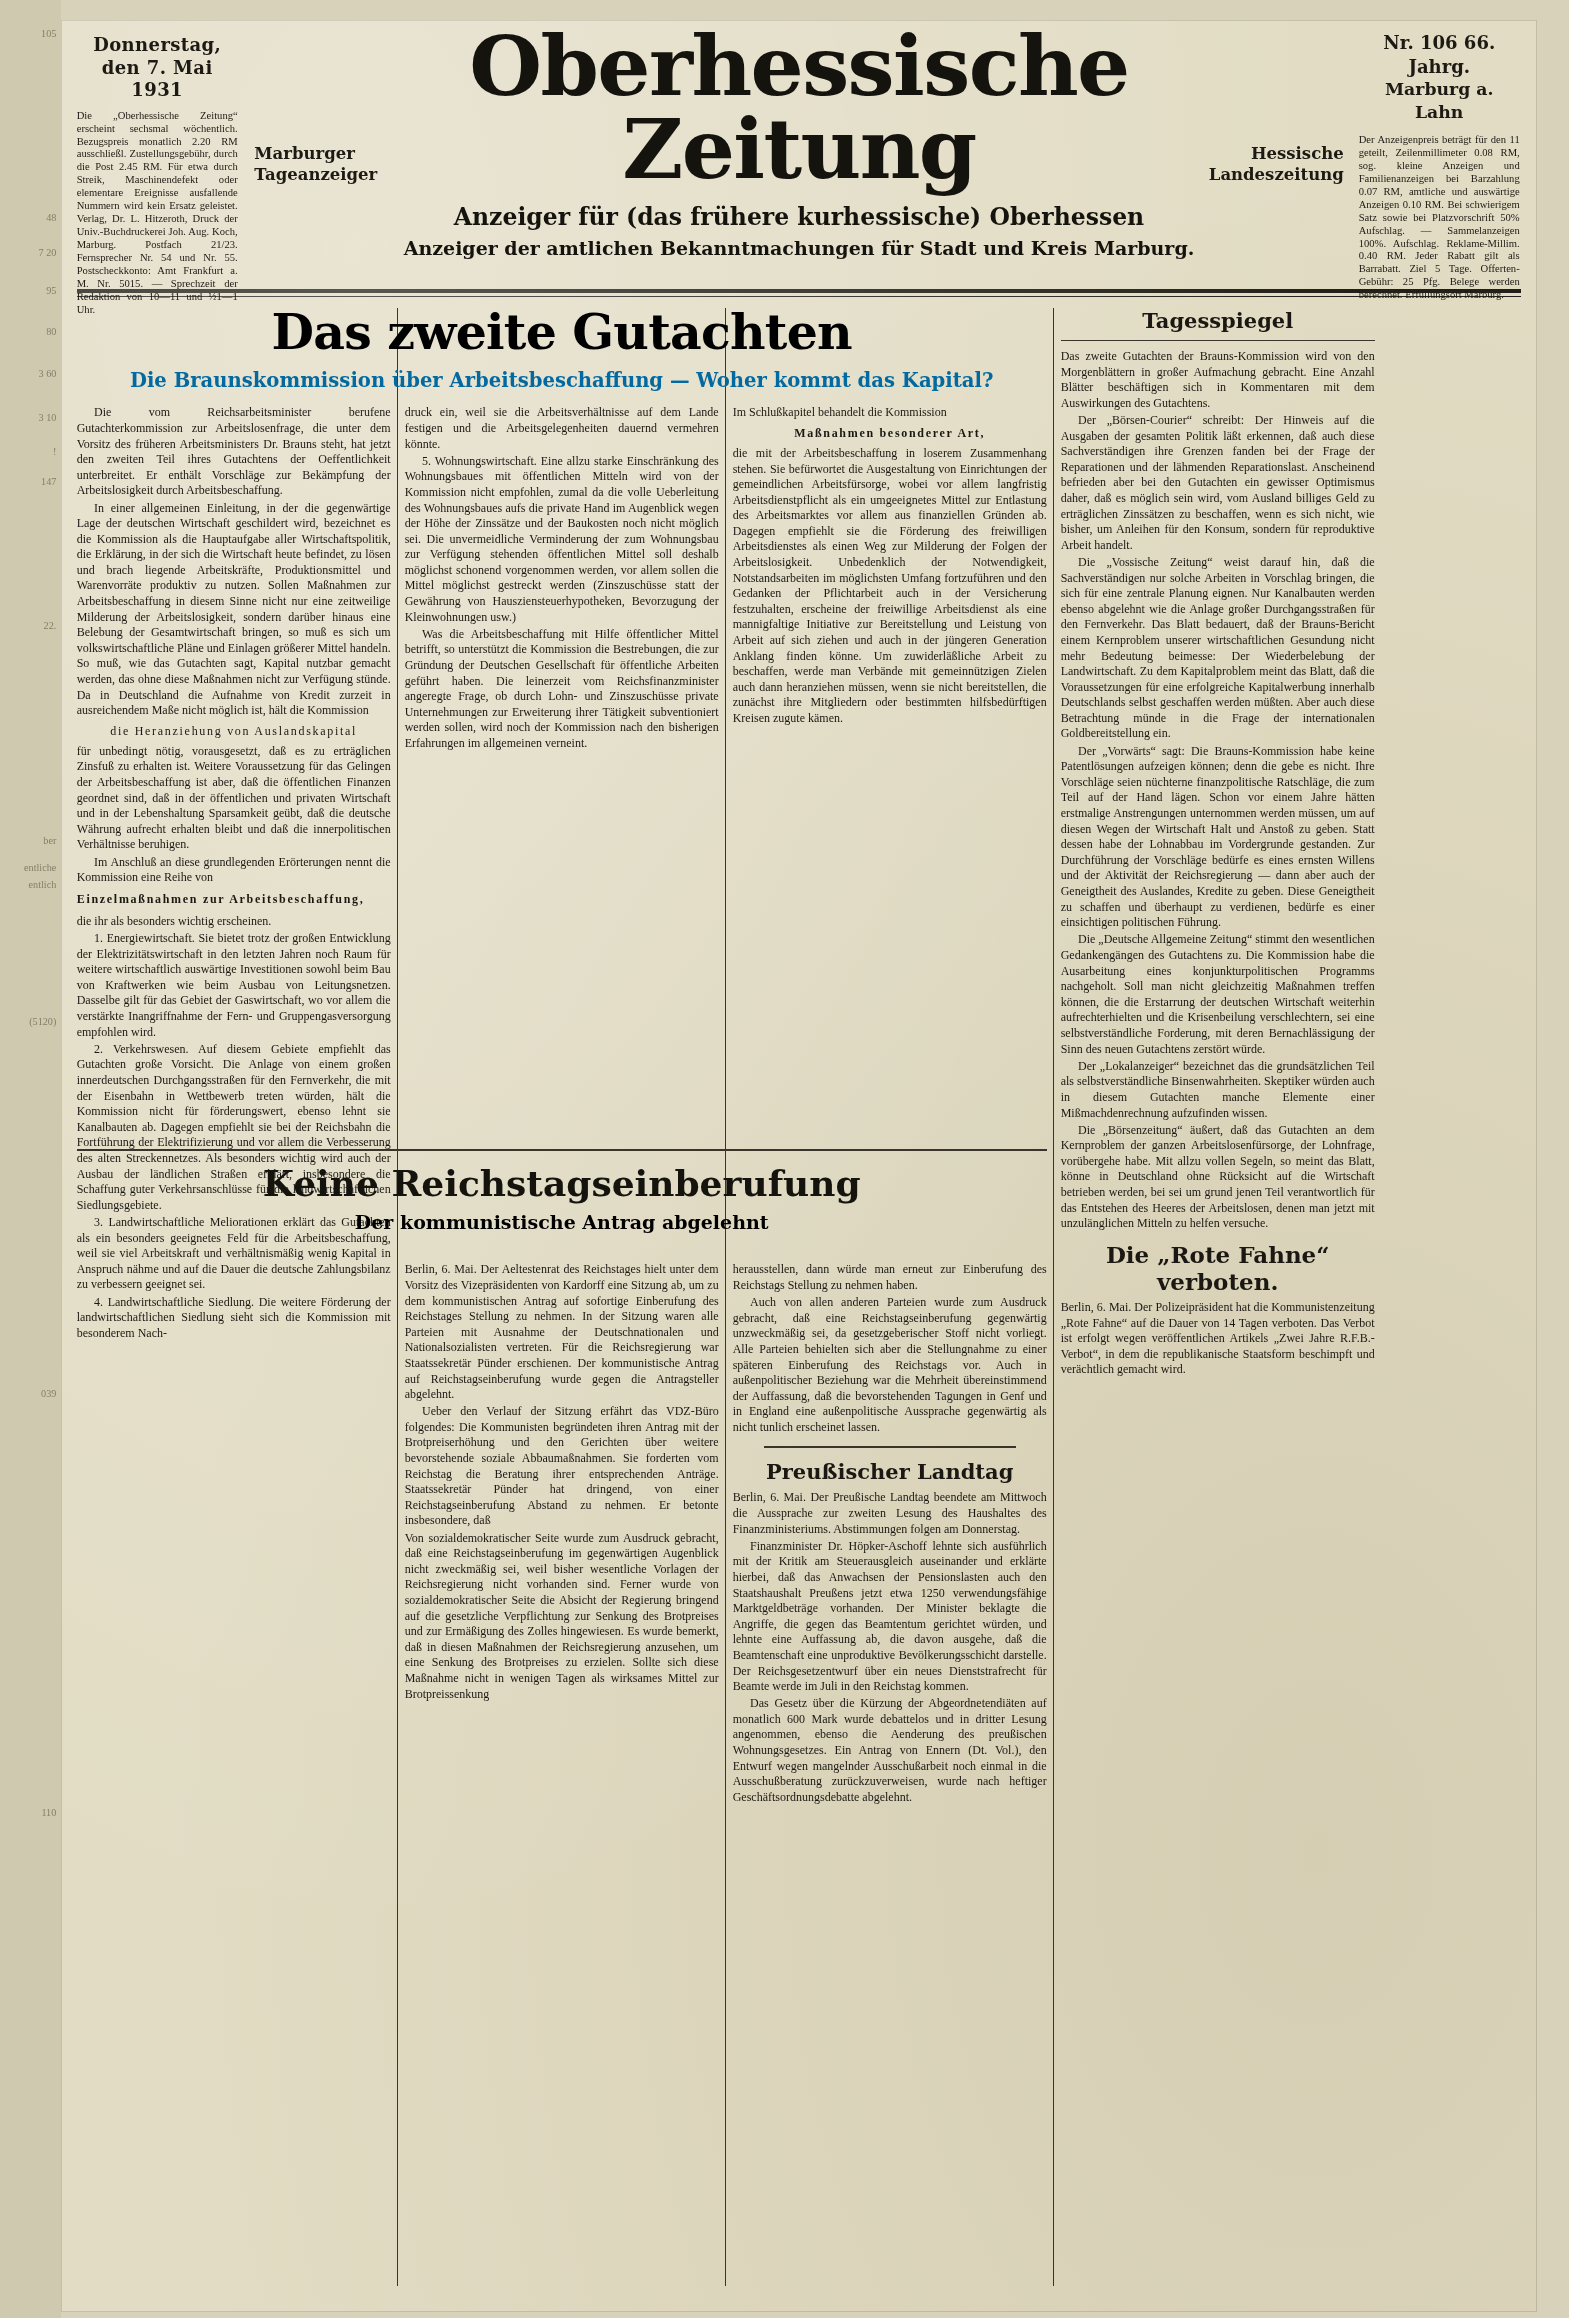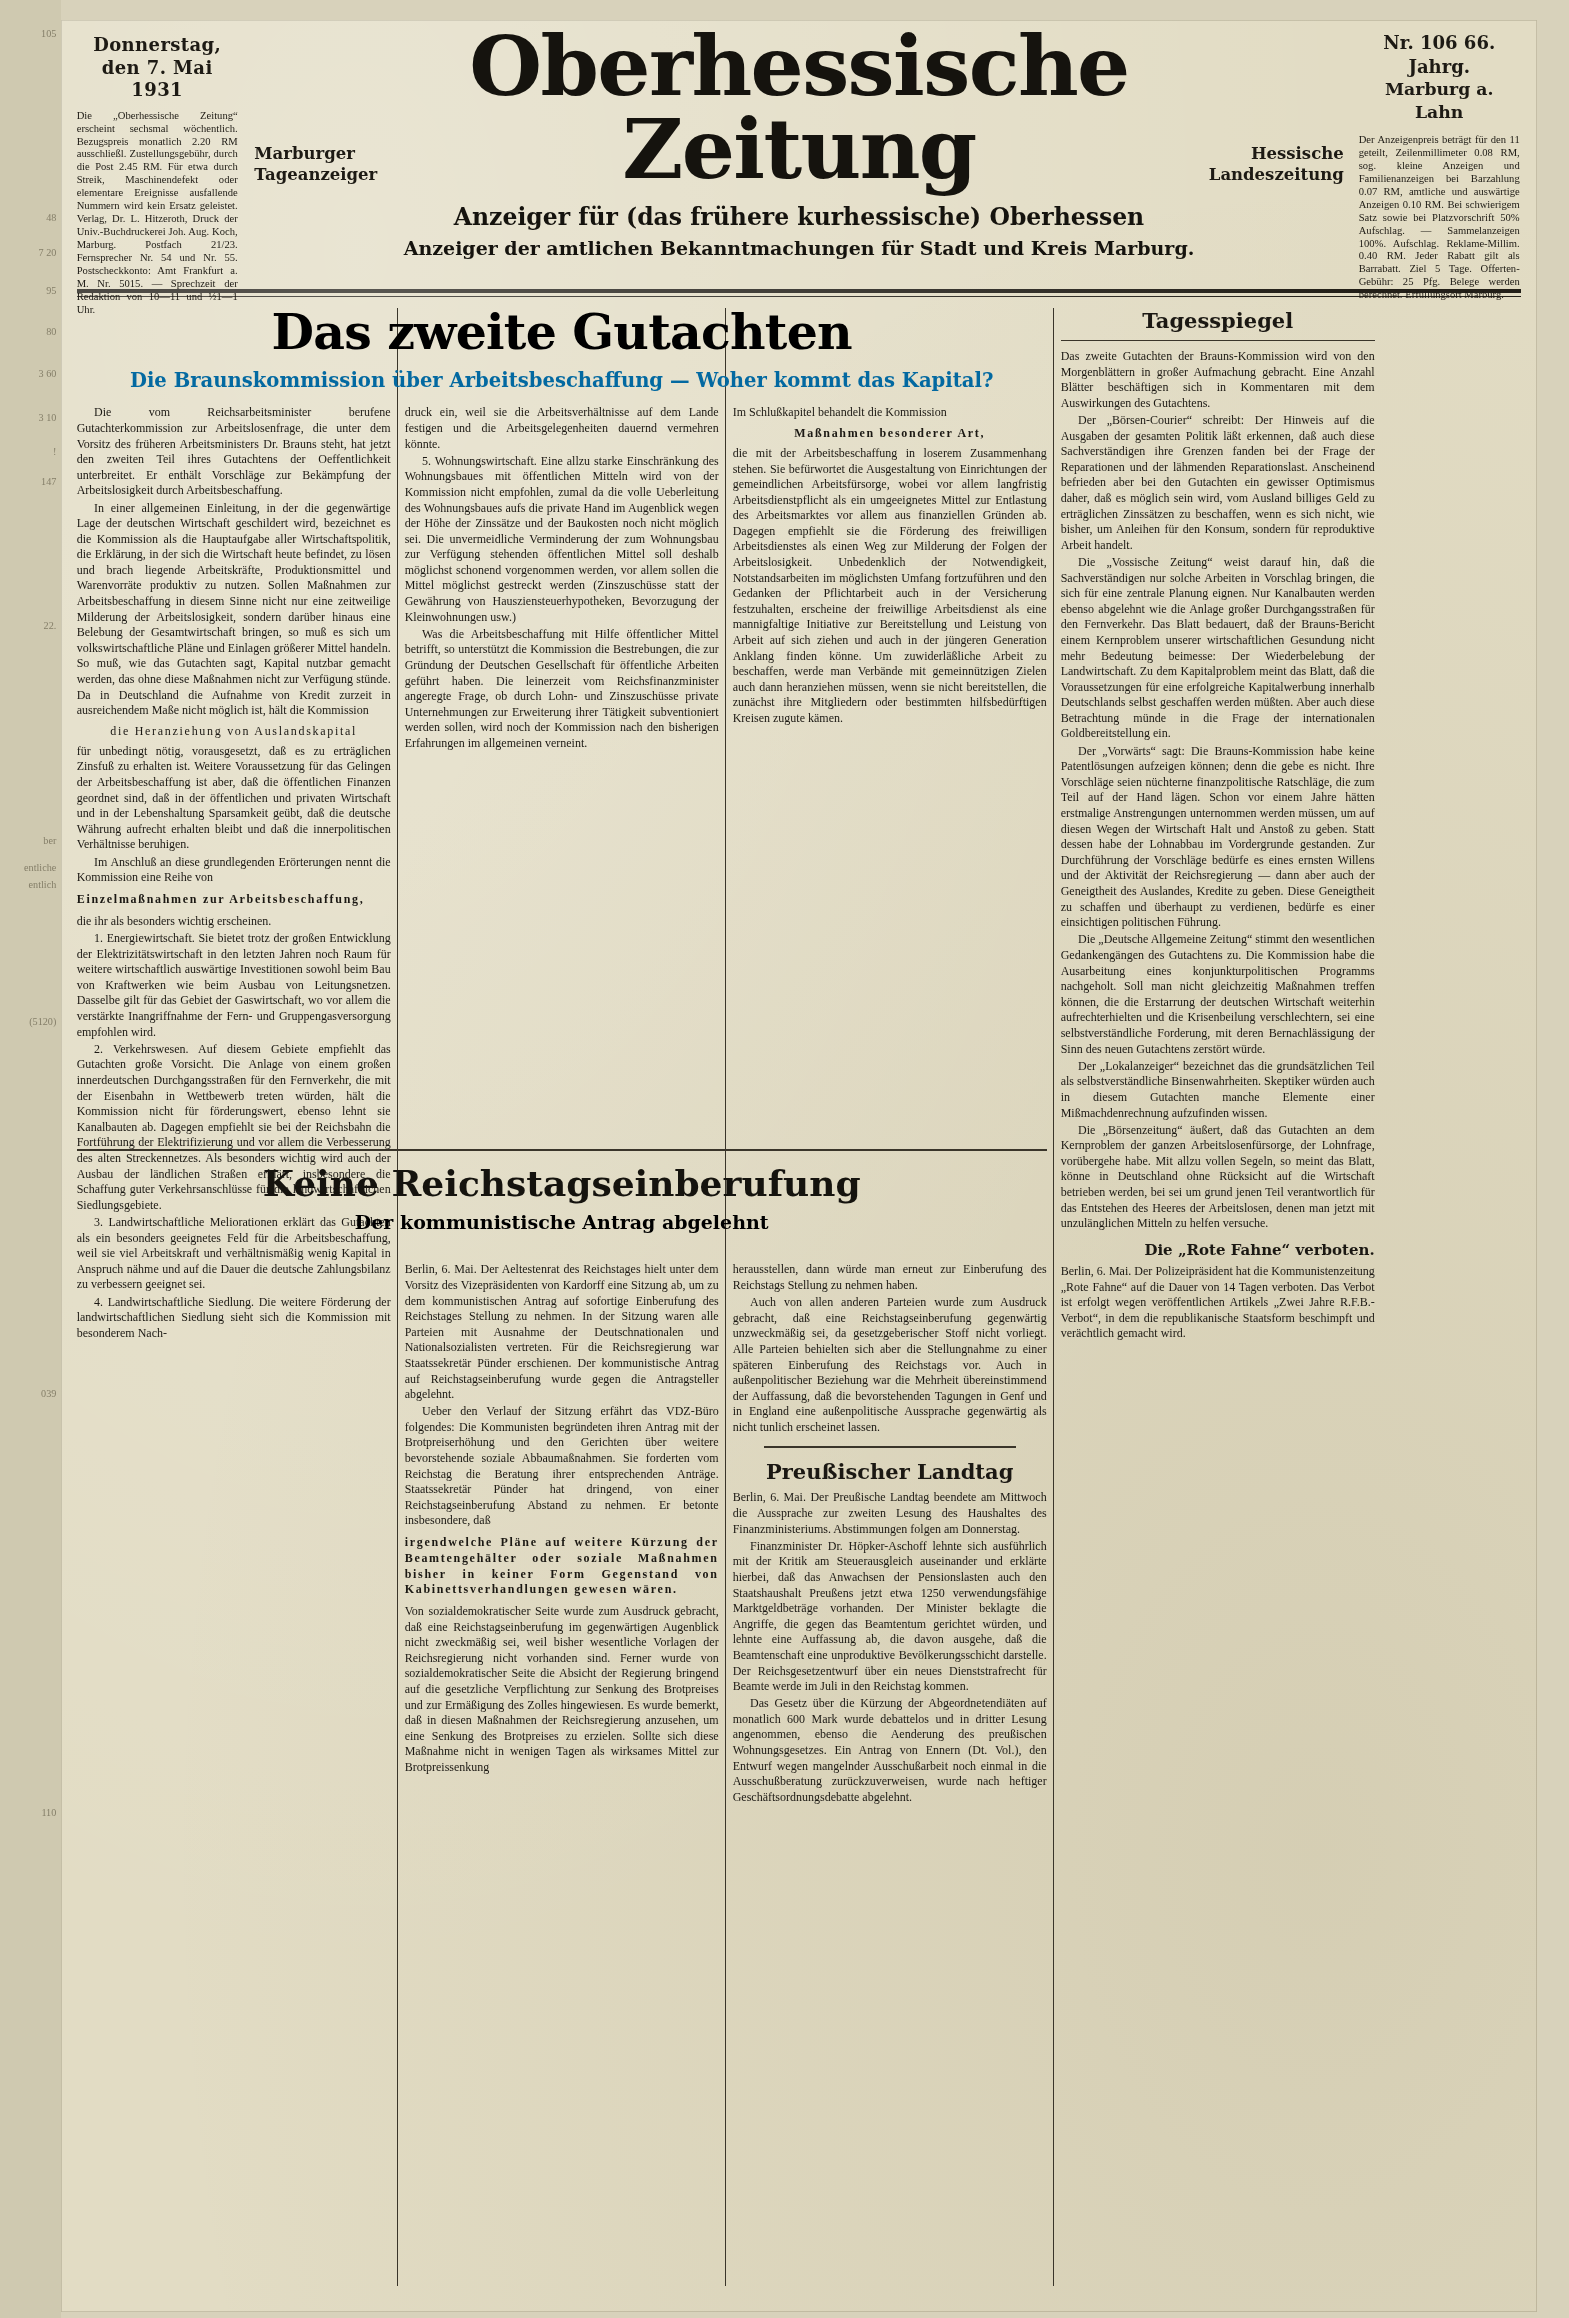--- a/index.html
+++ b/index.html
@@ -129,21 +129,21 @@
   .hl-mid-sub{
     font-family:"DejaVu Serif",serif;font-weight:bold;
     font-size:19px;text-align:center;margin-top:7.8px;
   }
   .sec-title{
     font-family:"DejaVu Serif",serif;font-weight:bold;
     font-size:21px;text-align:center;margin:11px 0 6.3px 0;
   }
   .sec-title-sm{
     font-family:"DejaVu Serif",serif;font-weight:bold;
-    font-size:15px;text-align:right;margin:9.4px 0 4.7px 0;
+    font-size:23px;text-align:center;margin:9.4px 0 4.7px 0;
   }
   p.t{
     font-size:12px;line-height:1.30;text-align:justify;
     margin:0 0 1.6px 0;
     hyphens:auto;
     -webkit-hyphens:auto;
   }
   p.t.ind{text-indent:17.3px;}
   p.sp{font-size:12px;line-height:1.30;text-align:justify;margin:0 0 1.6px 0;letter-spacing:1.7px;}
   .b{font-weight:bold;}
@@ -245,21 +245,20 @@
 
     <div style="position:absolute;left:0;top:841px;width:970px;">
       <div class="colrule" style="margin:0 0 14px 0;"></div>
       <div class="hl-mid">Keine Reichstagseinberufung</div>
       <div class="hl-mid-sub">Der kommunistische Antrag abgelehnt</div>
     </div>
 
     <div class="col c2" style="top:954px;">
       <p class="t">Berlin, 6. Mai. Der Aeltestenrat des Reichstages hielt unter dem Vorsitz des Vizepräsidenten von Kardorff eine Sitzung ab, um zu dem kommunistischen Antrag auf sofortige Einberufung des Reichstages Stellung zu nehmen. In der Sitzung waren alle Parteien mit Ausnahme der Deutschnationalen und Nationalsozialisten vertreten. Für die Reichsregierung war Staatssekretär Pünder erschienen. Der kommunistische Antrag auf Reichstagseinberufung wurde gegen die Antragsteller abgelehnt.</p>
       <p class="t ind">Ueber den Verlauf der Sitzung erfährt das VDZ-Büro folgendes: Die Kommunisten begründeten ihren Antrag mit der Brotpreiserhöhung und den Gerichten über weitere bevorstehende soziale Abbaumaßnahmen. Sie forderten vom Reichstag die Beratung ihrer entsprechenden Anträge. Staatssekretär Pünder hat dringend, von einer Reichstagseinberufung Abstand zu nehmen. Er betonte insbesondere, daß</p>
-      <p class="sp b" style="text-align:justify;margin:6.3px 0;">irgendwelche Pläne auf weitere Kürzung der Beamtengehälter oder soziale Maßnahmen bisher in keiner Form Gegenstand von Kabinettsverhandlungen gewesen wären.</p>
       <p class="t">Von sozialdemokratischer Seite wurde zum Ausdruck gebracht, daß eine Reichstagseinberufung im gegenwärtigen Augenblick nicht zweckmäßig sei, weil bisher wesentliche Vorlagen der Reichsregierung nicht vorhanden sind. Ferner wurde von sozialdemokratischer Seite die Absicht der Regierung bringend auf die gesetzliche Verpflichtung zur Senkung des Brotpreises und zur Ermäßigung des Zolles hingewiesen. Es wurde bemerkt, daß in diesen Maßnahmen der Reichsregierung anzusehen, um eine Senkung des Brotpreises zu erzielen. Sollte sich diese Maßnahme nicht in wenigen Tagen als wirksames Mittel zur Brotpreissenkung</p>
     </div>
 
     <div class="col c3" style="top:954px;">
       <p class="t">herausstellen, dann würde man erneut zur Einberufung des Reichstags Stellung zu nehmen haben.</p>
       <p class="t ind">Auch von allen anderen Parteien wurde zum Ausdruck gebracht, daß eine Reichstagseinberufung gegenwärtig unzweckmäßig sei, da gesetzgeberischer Stoff nicht vorliegt. Alle Parteien behielten sich aber die Stellungnahme zu einer späteren Einberufung des Reichstags vor. Auch in außenpolitischer Beziehung war die Mehrheit übereinstimmend der Auffassung, daß die bevorstehenden Tagungen in Genf und in England eine außenpolitische Aussprache gegenwärtig als nicht tunlich erscheinet lassen.</p>
       <div class="hrshort"></div>
       <div class="sec-title">Preußischer Landtag</div>
       <p class="t">Berlin, 6. Mai. Der Preußische Landtag beendete am Mittwoch die Aussprache zur zweiten Lesung des Haushaltes des Finanzministeriums. Abstimmungen folgen am Donnerstag.</p>
       <p class="t ind">Finanzminister Dr. Höpker-Aschoff lehnte sich ausführlich mit der Kritik am Steuerausgleich auseinander und erklärte hierbei, daß das Anwachsen der Pensionslasten auch den Staatshaushalt Preußens jetzt etwa 1250 verwendungsfähige Marktgeldbeträge vorhanden. Der Minister beklagte die Angriffe, die gegen das Beamtentum gerichtet würden, und lehnte eine Auffassung ab, die davon ausgehe, daß die Beamtenschaft eine unproduktive Bevölkerungsschicht darstelle. Der Reichsgesetzentwurf über ein neues Dienststrafrecht für Beamte werde im Juli in den Reichstag kommen.</p>

